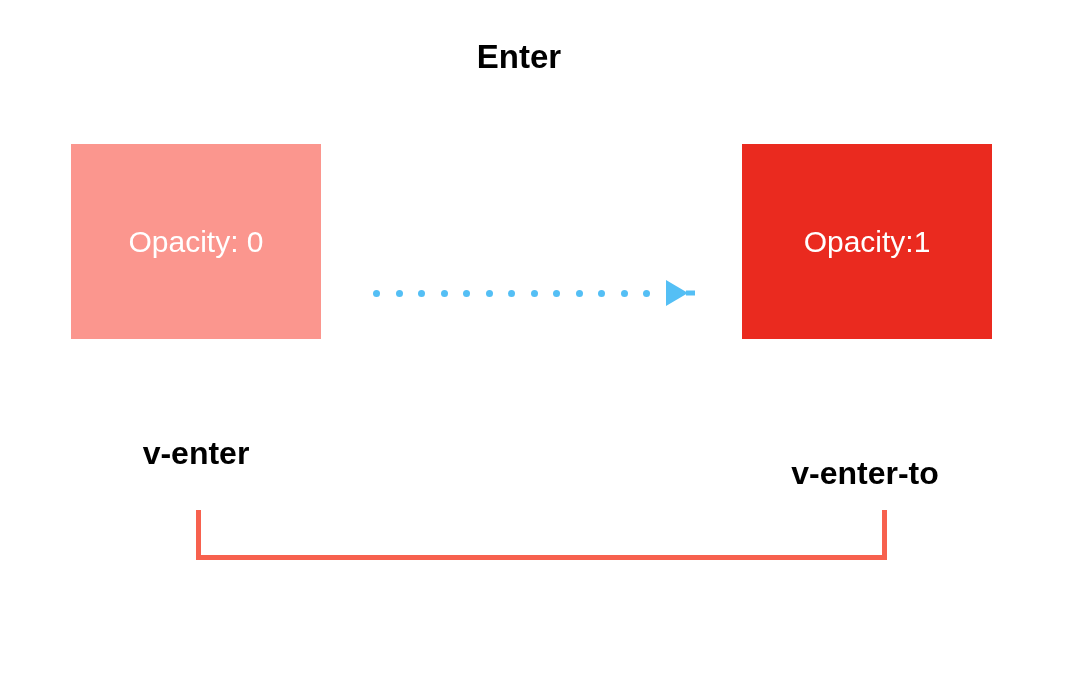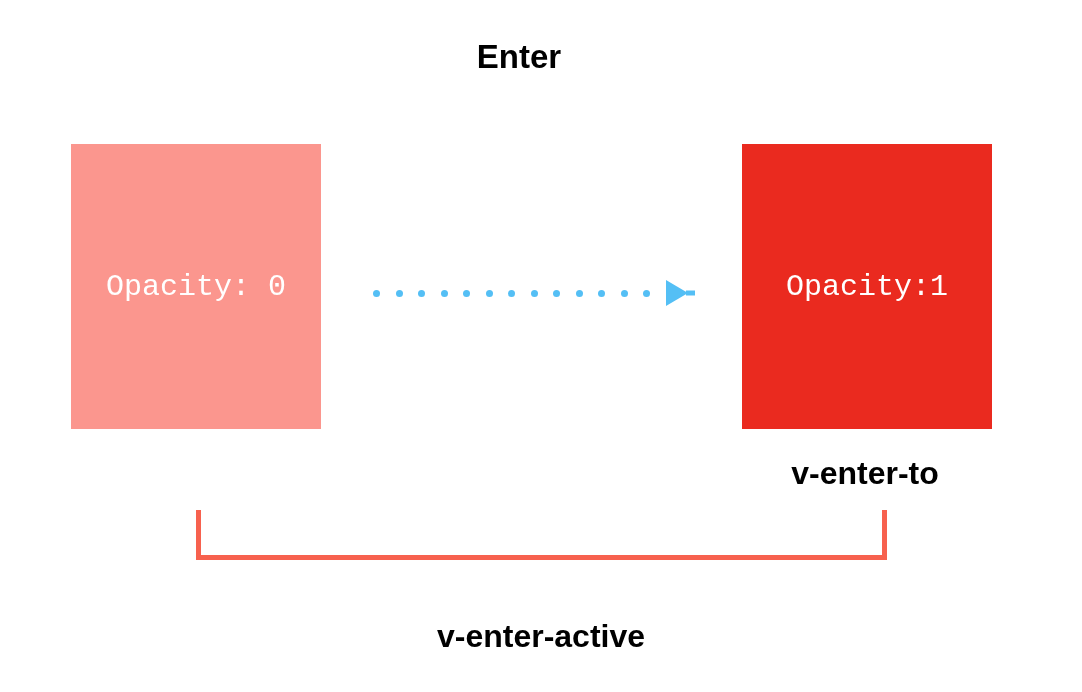--- a/index.html
+++ b/index.html
@@ -20,22 +20,22 @@
     transform: translateX(-50%);
     font-size: 33px; font-weight: 700;
     color: var(--text, #000);
     white-space: nowrap;
     line-height: 1;
     text-align: center;
   }
   .box {
     position: absolute;
     top: 144px;
-    width: 250px; height: 285px;
-    display: flex; align-items: center; justify-content: center; font-family: Liberation Mono, monospace;
+    width: 250px; height: 195px;
+    display: flex; align-items: center; justify-content: center;
   }
   .box--start { left: 71px;  background: var(--pink, #fb968e); }
   .box--end   { left: 742px; background: var(--red, #ea2a1f); }
   .box-label {
     color: #ffffff;
     font-size: 30px; font-weight: 400;
     white-space: nowrap;
     line-height: 1;
   }
   .dotted-line {
@@ -106,20 +106,20 @@
 
   <svg class="arrowhead" viewBox="0 0 30 28" xmlns="http://www.w3.org/2000/svg">
     <polygon points="0,1 0,27 22,14" fill="#54BFF5"></polygon>
     <rect x="20" y="11.5" width="9" height="5" fill="#54BFF5"></rect>
   </svg>
 
   <div class="box box--end">
     <span class="box-label">Opacity:1</span>
   </div>
 
+  <div class="class-label class-label--start">v-enter</div>
 
   <div class="class-label class-label--end">v-enter-to</div>
 
   <div class="bracket"></div>
 
-  <div class="class-label class-label--active">v-enter-active</div>
 
 </div>
 
 </body></html>

